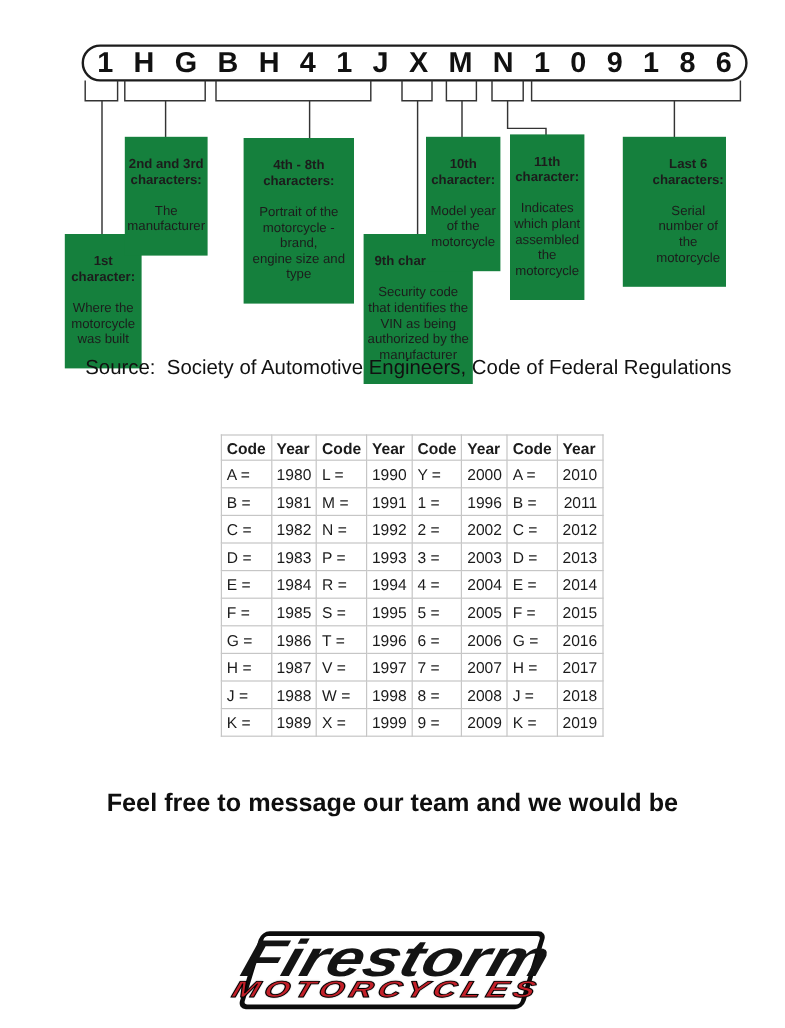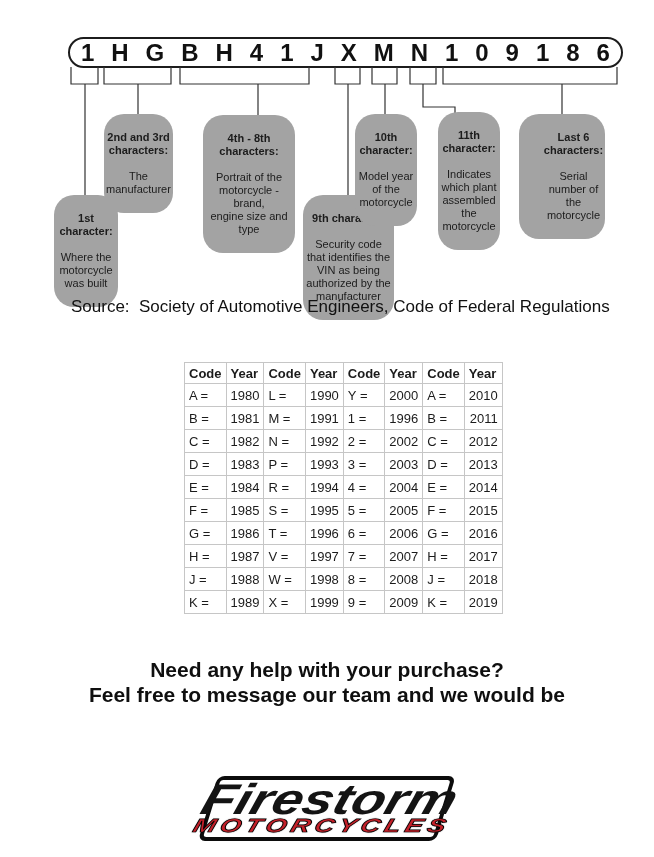--- a/index.html
+++ b/index.html
@@ -40,37 +40,36 @@
   .connectors {
     position: absolute;
     left: 0; top: 0;
     width: 654px; height: 310px;
     pointer-events: none;
   }
 
   
   .vin-label {
     position: absolute;
-    background: #a3a3a3;
+    background: #15803d;
     font-size: 11px;
     line-height: 13px;
     text-align: center;
     padding: 4px 1px;
     white-space: pre-line;
     color: #1c1c1c;
-    border-radius: 20px;
   }
   .vin-label .lbl-title { font-weight: bold; display: block; }
   .vin-label .lbl-body  { font-weight: normal; display: block; }
   .box-1 { left: 54px;  top: 195px; width: 64px;  min-height: 72px; }
   .box-2 { left: 104px; top: 114px; width: 69px;  min-height: 58px; }
   .box-3 { left: 203px; top: 115px; width: 92px; min-height: 69px; }
   .box-4 { left: 303px; top: 195px; width: 91px;  min-height: 86px; }
   .box-5 { left: 355px; top: 114px; width: 62px;  min-height: 70px; }
-  .box-6 { left: 425px; top: 112px; width: 62px;  min-height: 94px; margin-left: 13px; }
+  .box-6 { left: 425px; top: 112px; width: 62px;  min-height: 94px; }
   .box-7 { left: 519px; top: 114px; width: 86px;  min-height: 58px; padding-left: 24px; }
 
   
   .source-text {
     position: absolute;
     left: 71px; top: 297px;
     font-size: 17px;
     color: #111;
     white-space: pre;
   }
@@ -355,21 +354,20 @@
             <td class="col-code">9 =</td>
             <td class="col-year">2009</td>
             <td class="col-code">K =</td>
             <td class="col-year">2019</td>
           </tr>
         </tbody>
     </table>
   </div>
 
   <div class="help-text">
-    <div>Need any help with your purchase?</div>
     <div>Feel free to message our team and we would be</div>
   </div>
 
   <div class="logo">
     <span class="logo-wordmark">Firestorm</span>
     <span class="logo-subtitle">MOTORCYCLES</span>
   </div>
 
 </div>
 

